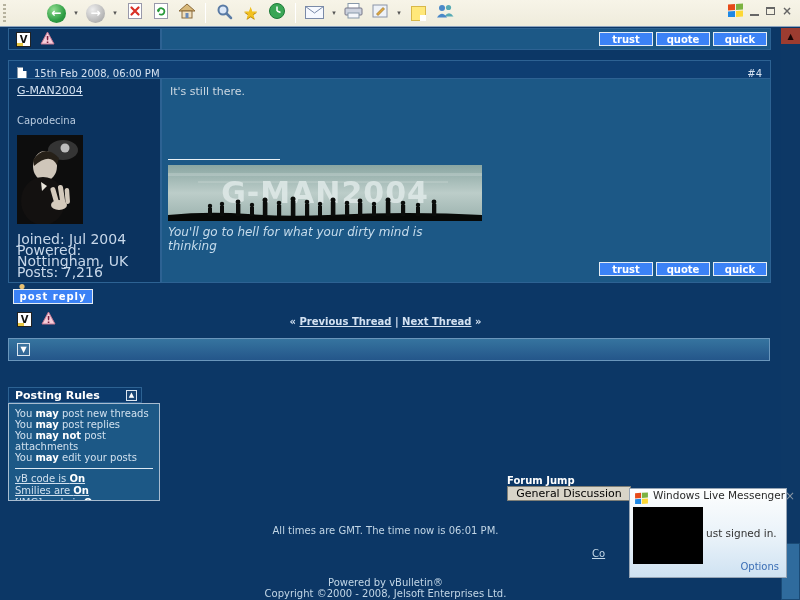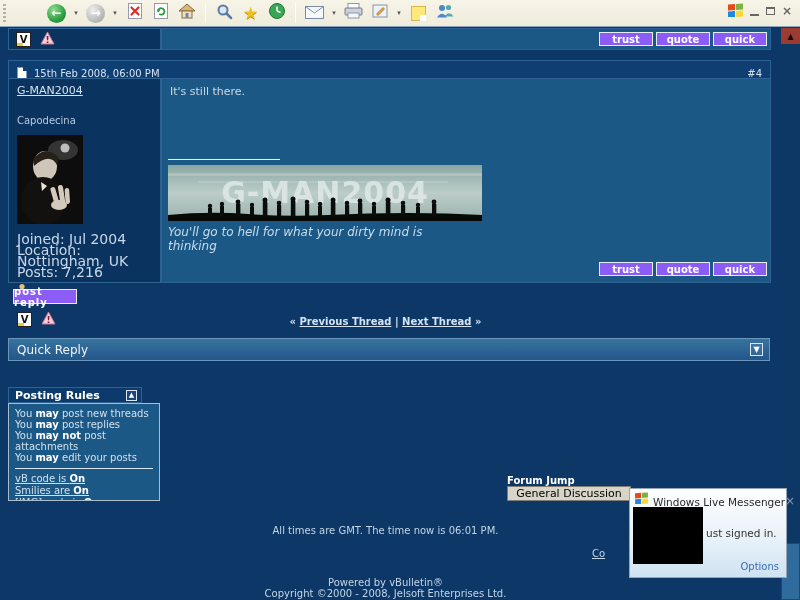--- a/index.html
+++ b/index.html
@@ -28,21 +28,21 @@
   .win-ctrls { position:absolute; right:8px; top:3px; display:flex; align-items:center; gap:7px;
                height:16px; }
   .wc-min { width:9px; height:9px; border-bottom:2px solid #666; }
   .wc-restore { width:9px; height:8px; border:1px solid #666; border-top-width:2px; }
   .wc-close { font-size:12px; color:#666; font-weight:bold; line-height:1; }
 
   
   .cellL { position:absolute; background:#0b335f; border:1px solid #2d6293; }
   .cellR { position:absolute; background:#1c5886; border:1px solid #2d6293; }
   .navyhdr { position:absolute; background:#0e3e72; border:1px solid #2d6293; }
-  .vbbtn { background:#8b5cf6; border:1px solid #e4ecf4; color:#fff; font-weight:bold;
+  .vbbtn { background:#3b82f6; border:1px solid #e4ecf4; color:#fff; font-weight:bold;
            font-size:10px; height:14px; width:54px; display:flex; align-items:center;
            justify-content:center; }
   .btnrow { display:flex; gap:3px; }
   .link { text-decoration:underline; cursor:pointer; }
   .pgicon { width:10px; height:12px; background:#fff; border:1px solid #8899aa; position:relative; }
   .pgicon::after { content:""; position:absolute; right:-1px; top:-1px; border-style:solid;
                    border-width:0 4px 4px 0; border-color:transparent #0e3e72 #0e3e72 transparent; }
   .vcard { width:15px; height:15px; background:#fff; border:1px solid #222; position:relative;
            display:flex; align-items:center; justify-content:center; font-size:10px;
            font-weight:bold; color:#111; }
@@ -65,21 +65,21 @@
   .uicon { margin-top:4px; }
   .bicons { margin-top:9px; display:flex; gap:9px; align-items:center; }
   .body-right { left:161px; top:78px; width:610px; height:205px; }
   .msg { position:absolute; left:8px; top:6px; font-size:11px; color:#ccd8e2; }
   .sigdiv { position:absolute; left:6px; top:80px; width:112px; height:1px; background:#e8f0f6; }
   .banner { position:absolute; left:6px; top:86px; width:314px; height:56px; }
   .sigtext { position:absolute; left:6px; top:146px; font-style:italic; font-size:12px;
              line-height:14px; color:#c6dcec; }
   .post-btns { position:absolute; right:3px; bottom:6px; }
 
-  .postreply { position:absolute; left:13px; top:289px; width:64px; height:15px; letter-spacing:1px; }
+  .postreply { position:absolute; left:13px; top:289px; width:80px; height:15px; letter-spacing:1px; }
   .threadnav { position:absolute; left:0; top:316px; width:771px; text-align:center; font-size:10px;
                font-weight:bold; color:#d4e2f2; }
   .qr-bar { position:absolute; left:8px; top:338px; width:762px; height:23px;
             background:linear-gradient(#36749f,#24568a); border:1px solid #6a96bc;
             display:flex; align-items:center; padding:0 6px 0 8px; }
   .qr-title { font-size:12px; color:#eef4fa; flex:1; }
   .qr-collapse { width:13px; height:13px; font-size:8px; }
 
   
   .pr-hdr { left:8px; top:387px; width:134px; height:16px; background:#0c3a6c;
@@ -99,21 +99,21 @@
   .fj-select { position:absolute; left:507px; top:486px; width:124px; height:15px; background:#d8d4c8;
                border:1px solid #7e7e76; font-size:11px; color:#000; text-align:center;
                line-height:13px; }
   .foot { position:absolute; left:0; width:771px; text-align:center; font-size:10px; color:#c2d6e6; }
   .partial-link { position:absolute; left:592px; top:548px; font-size:10px; color:#c2d6e6; }
 
   
   .msn { position:absolute; left:629px; top:488px; width:158px; height:90px;
          background:linear-gradient(180deg,#fdfefe 0%, #e9f2f9 55%, #cfe2f2 100%);
          border:1px solid #97a5b5; z-index:50; }
-  .msn-hdr { height:19px; display:flex; align-items:flex-end; padding:0 6px 0 5px; }
+  .msn-hdr { height:19px; display:flex; align-items:flex-start; padding:0 6px 0 5px; }
   .msn-title { flex:1; font-size:10.5px; color:#2a2a2a; margin-left:5px; white-space:nowrap; }
   .msn-close { font-size:12px; color:#8a97a5; cursor:pointer; }
   .msn-black { position:absolute; left:3px; top:18px; width:70px; height:57px; background:#000; }
   .msn-msg { position:absolute; left:76px; top:38px; font-size:10.5px; color:#333; }
   .msn-options { position:absolute; right:7px; bottom:5px; font-size:10px; color:#3b6eb5; cursor:pointer; }
 
   
   .sb-track { position:absolute; left:781px; top:28px; width:19px; height:572px; background:#0d3866; }
   .sb-up { position:absolute; left:0; top:0; width:19px; height:16px; background:#9c3c30;
            display:flex; align-items:center; justify-content:center; font-size:8px; color:#1a0505; }
@@ -263,21 +263,21 @@
       <path d="M24 47 L30 51 L25 56 Z" fill="#e8e4da"></path>
       <g fill="#d4cabc">
         <rect x="35" y="52" width="5" height="17" rx="2.5" transform="rotate(-16 37 60)"></rect>
         <rect x="42" y="50" width="5" height="19" rx="2.5" transform="rotate(-9 44 59)"></rect>
         <rect x="48" y="53" width="4.5" height="16" rx="2.2" transform="rotate(-4 50 60)"></rect>
         <ellipse cx="42" cy="70" rx="8" ry="5"></ellipse>
       </g>
     </svg>
     <div class="udetails">
       <div>Joined: Jul 2004</div>
-      <div>Location: Nottingham, UK</div>
+      <div>Powered: Nottingham, UK</div>
       <div>Posts: 7,216</div>
     </div>
     <div class="uicon">
       <svg width="12" height="14" viewBox="0 0 12 14">
           <circle cx="5" cy="3.5" r="2.6" fill="#e8c070"></circle>
           <path d="M1 13 q4 -6.5 8 0 Z" fill="#3a5e9e"></path>
         </svg>
     </div>
     <div class="bicons">
       <div class="vcard">
@@ -358,21 +358,20 @@
 
   <div class="threadnav">
     <span>«</span>
     <span class="link">Previous Thread</span>
     <span>|</span>
     <span class="link">Next Thread</span>
     <span>»</span>
   </div>
 
   <div class="qr-bar">
-    <span class="qr-title">Quick Reply</span>
     <div class="collapse-box qr-collapse">
       <span>▼</span>
     </div>
   </div>
 
   <div class="pr-hdr">
     <span class="pr-title">Posting Rules</span>
     <div class="collapse-box pr-collapse">
       <span>▲</span>
     </div>

